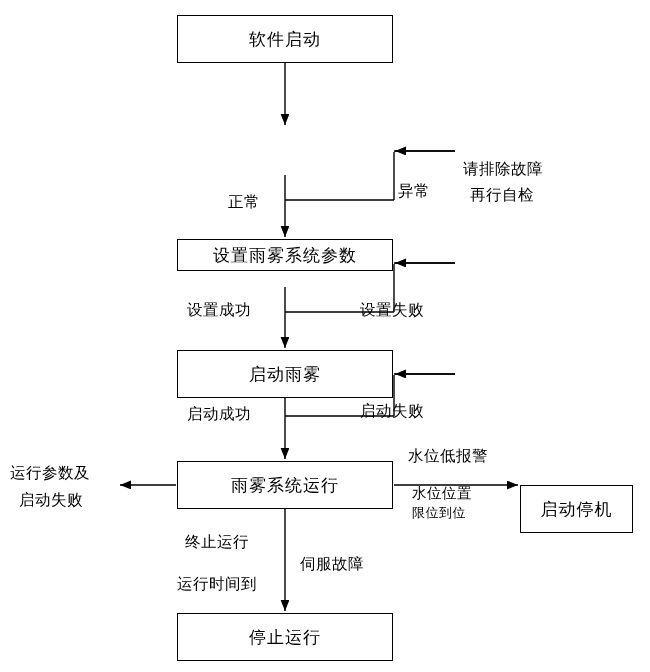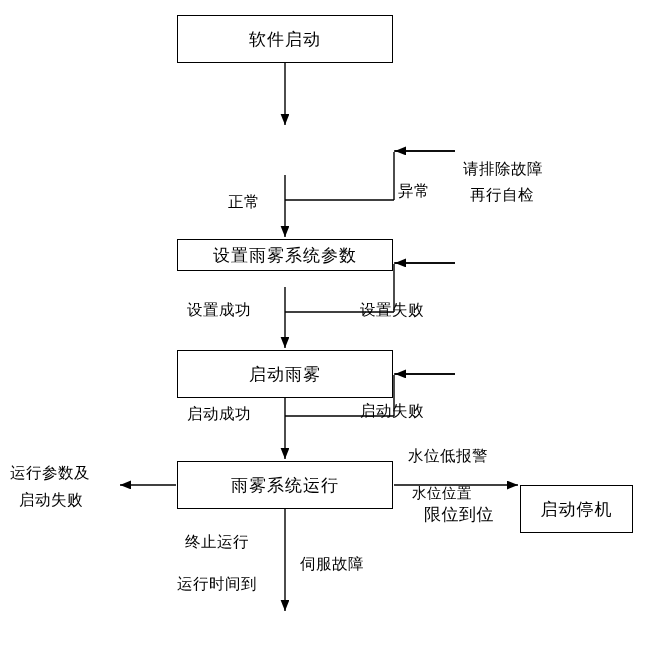--- a/index.html
+++ b/index.html
@@ -109,31 +109,34 @@
   </div>
 
   <div class="node" style="left:177px; top:461px; width:216px; height:48px;">
     <span>雨雾系统运行</span>
   </div>
 
   <div class="node" style="left:520px; top:461px; width:113px; height:48px;margin-top:24px;">
     <span>启动停机</span>
   </div>
 
+  <div class="node" style="left:177px; top:613px; width:216px; height:48px;">
+    <span>停止运行</span>
+  </div>
 
   <div class="label" style="left:398px; top:181px;">异常</div>
   <div class="label" style="left:463px; top:159px;">请排除故障</div>
   <div class="label" style="left:470px; top:185px;">再行自检</div>
   <div class="label" style="left:228px; top:192px;">正常</div>
   <div class="label" style="left:187px; top:300px;">设置成功</div>
   <div class="label" style="left:360px; top:300px;">设置失败</div>
   <div class="label" style="left:187px; top:404px;">启动成功</div>
   <div class="label" style="left:360px; top:401px;">启动失败</div>
   <div class="label" style="left:408px; top:446px;">水位低报警</div>
   <div class="label" style="left:412px; top:484px; font-size:14.5px;">水位位置</div>
-  <div class="label" style="left:424px; top:504px; font-size:17px;">限位到位</div>
+  <div class="label" style="left:412px; top:504px; font-size:13px;">限位到位</div>
   <div class="label" style="left:10px; top:463px;">运行参数及</div>
   <div class="label" style="left:19px; top:490px;">启动失败</div>
   <div class="label" style="left:185px; top:532px;">终止运行</div>
   <div class="label" style="left:300px; top:554px;">伺服故障</div>
   <div class="label" style="left:177px; top:574px;">运行时间到</div>
 
 </div>
 
 </body></html>

